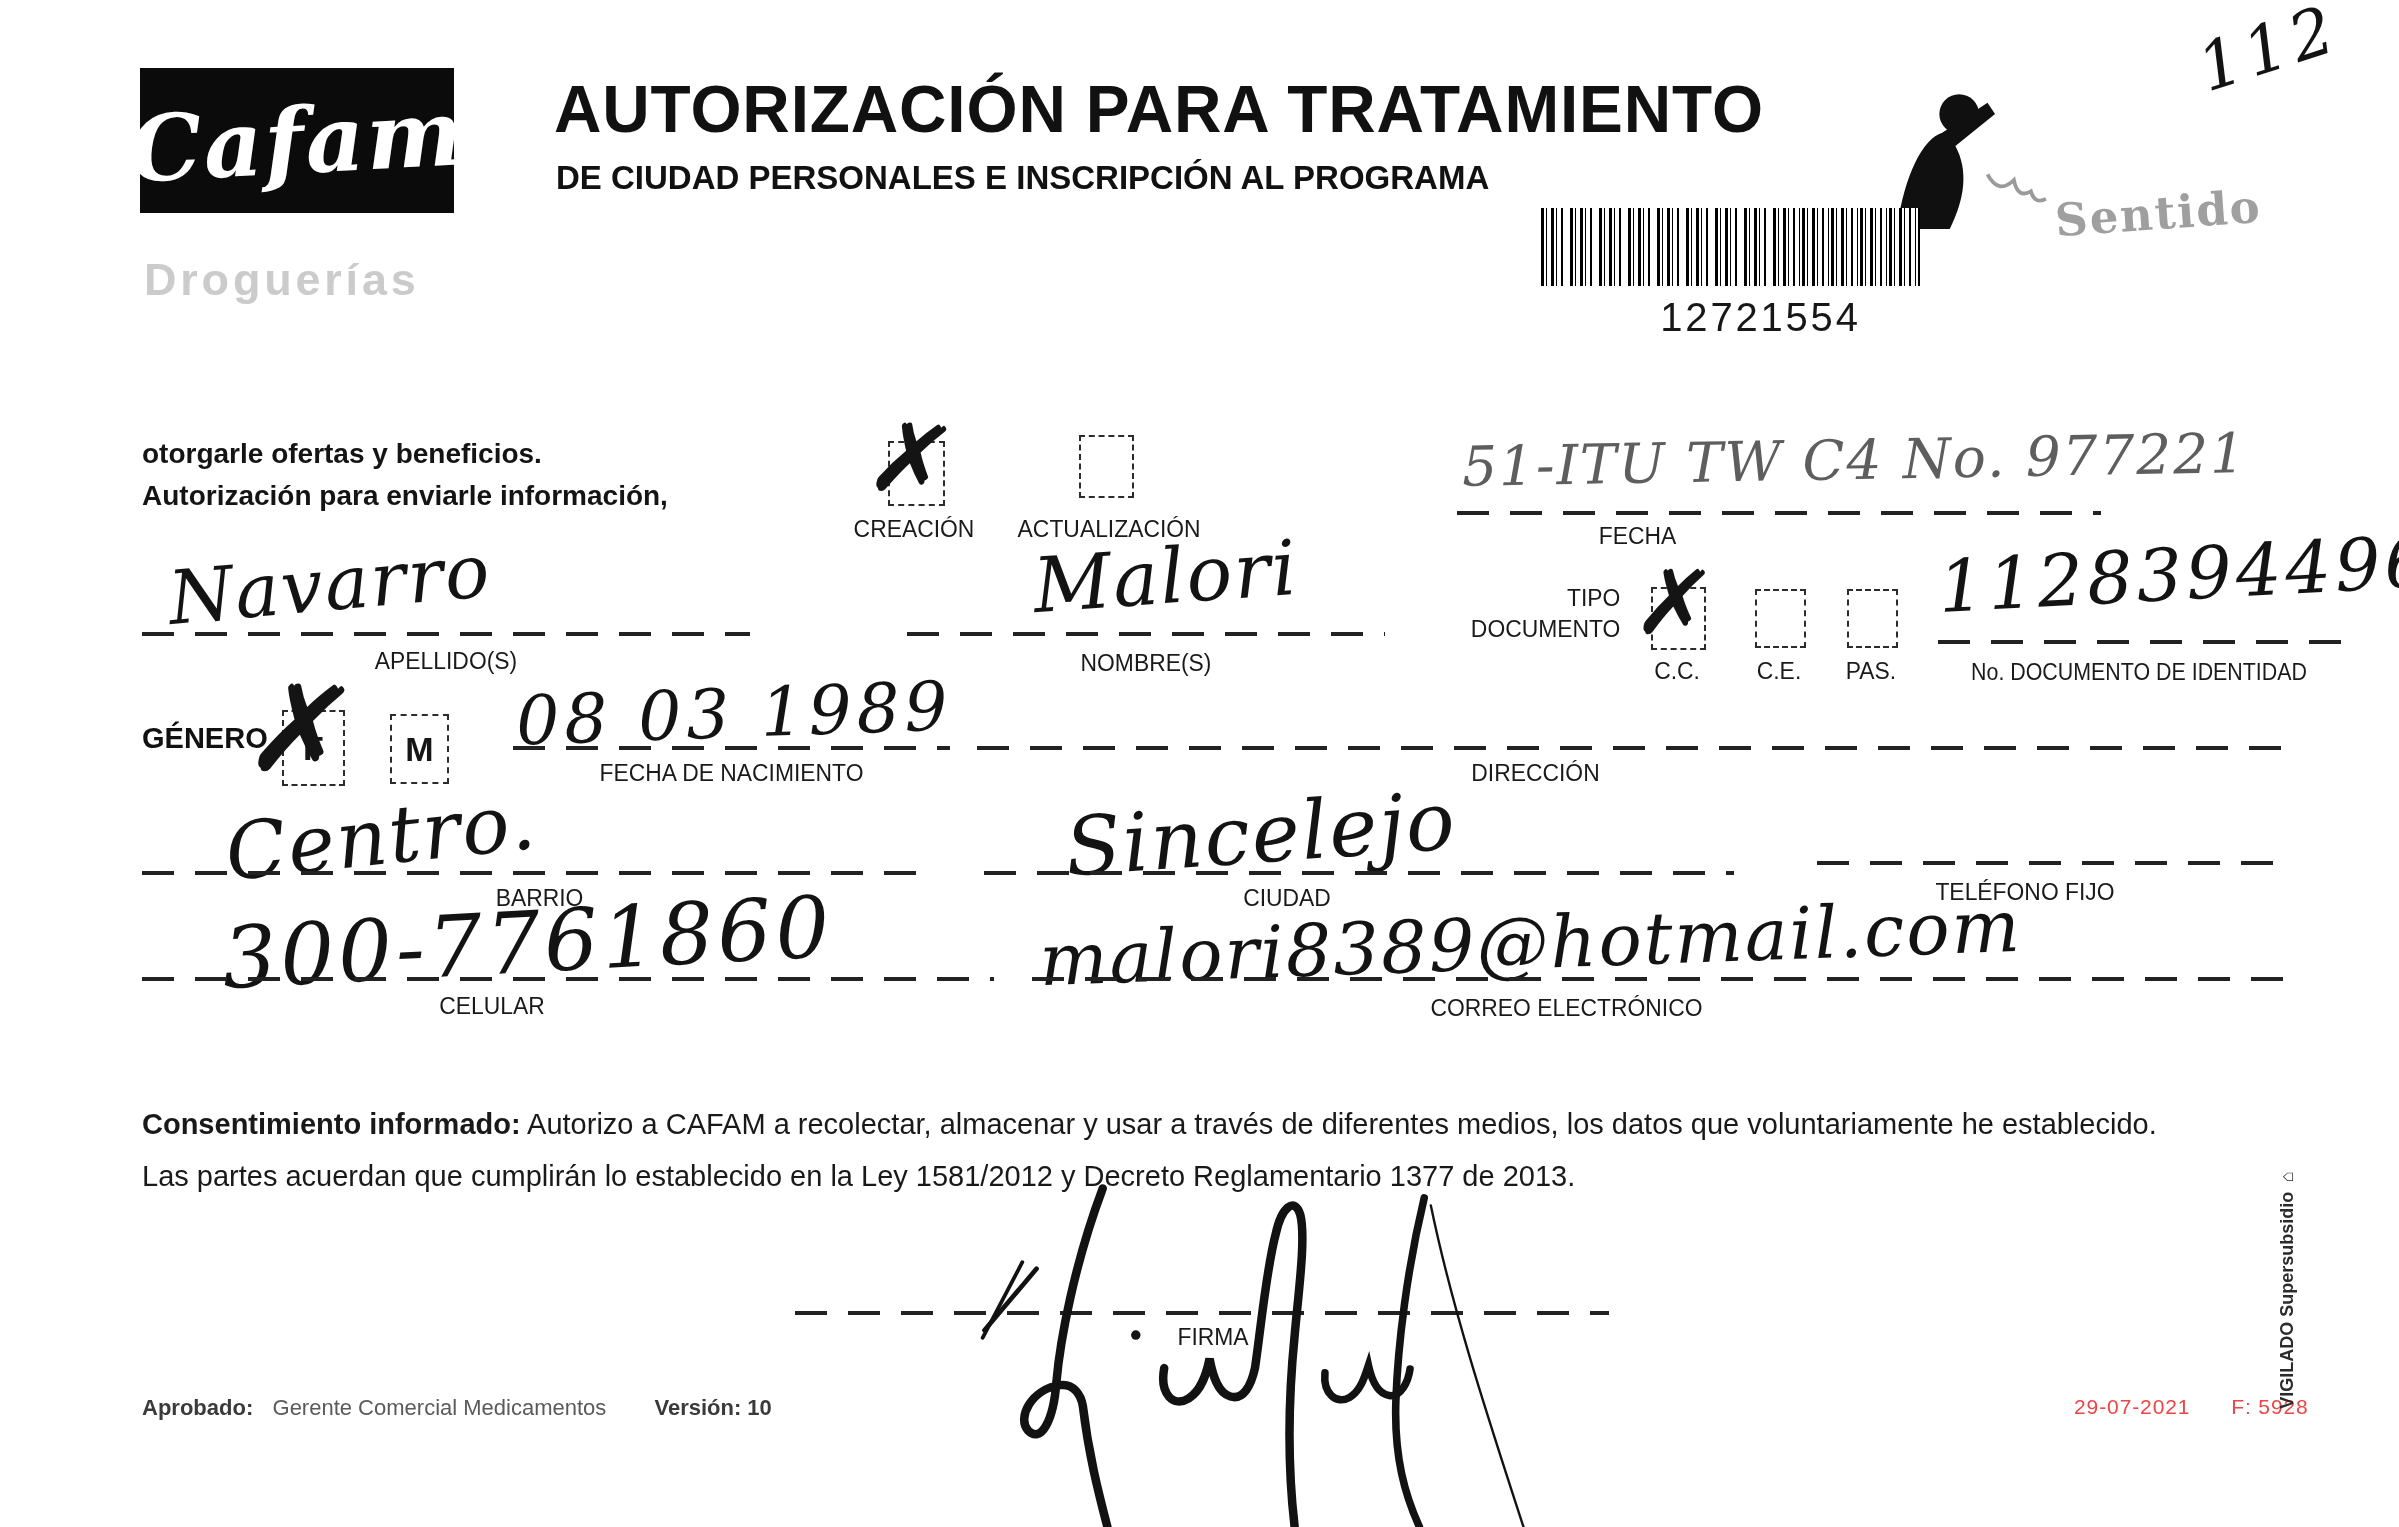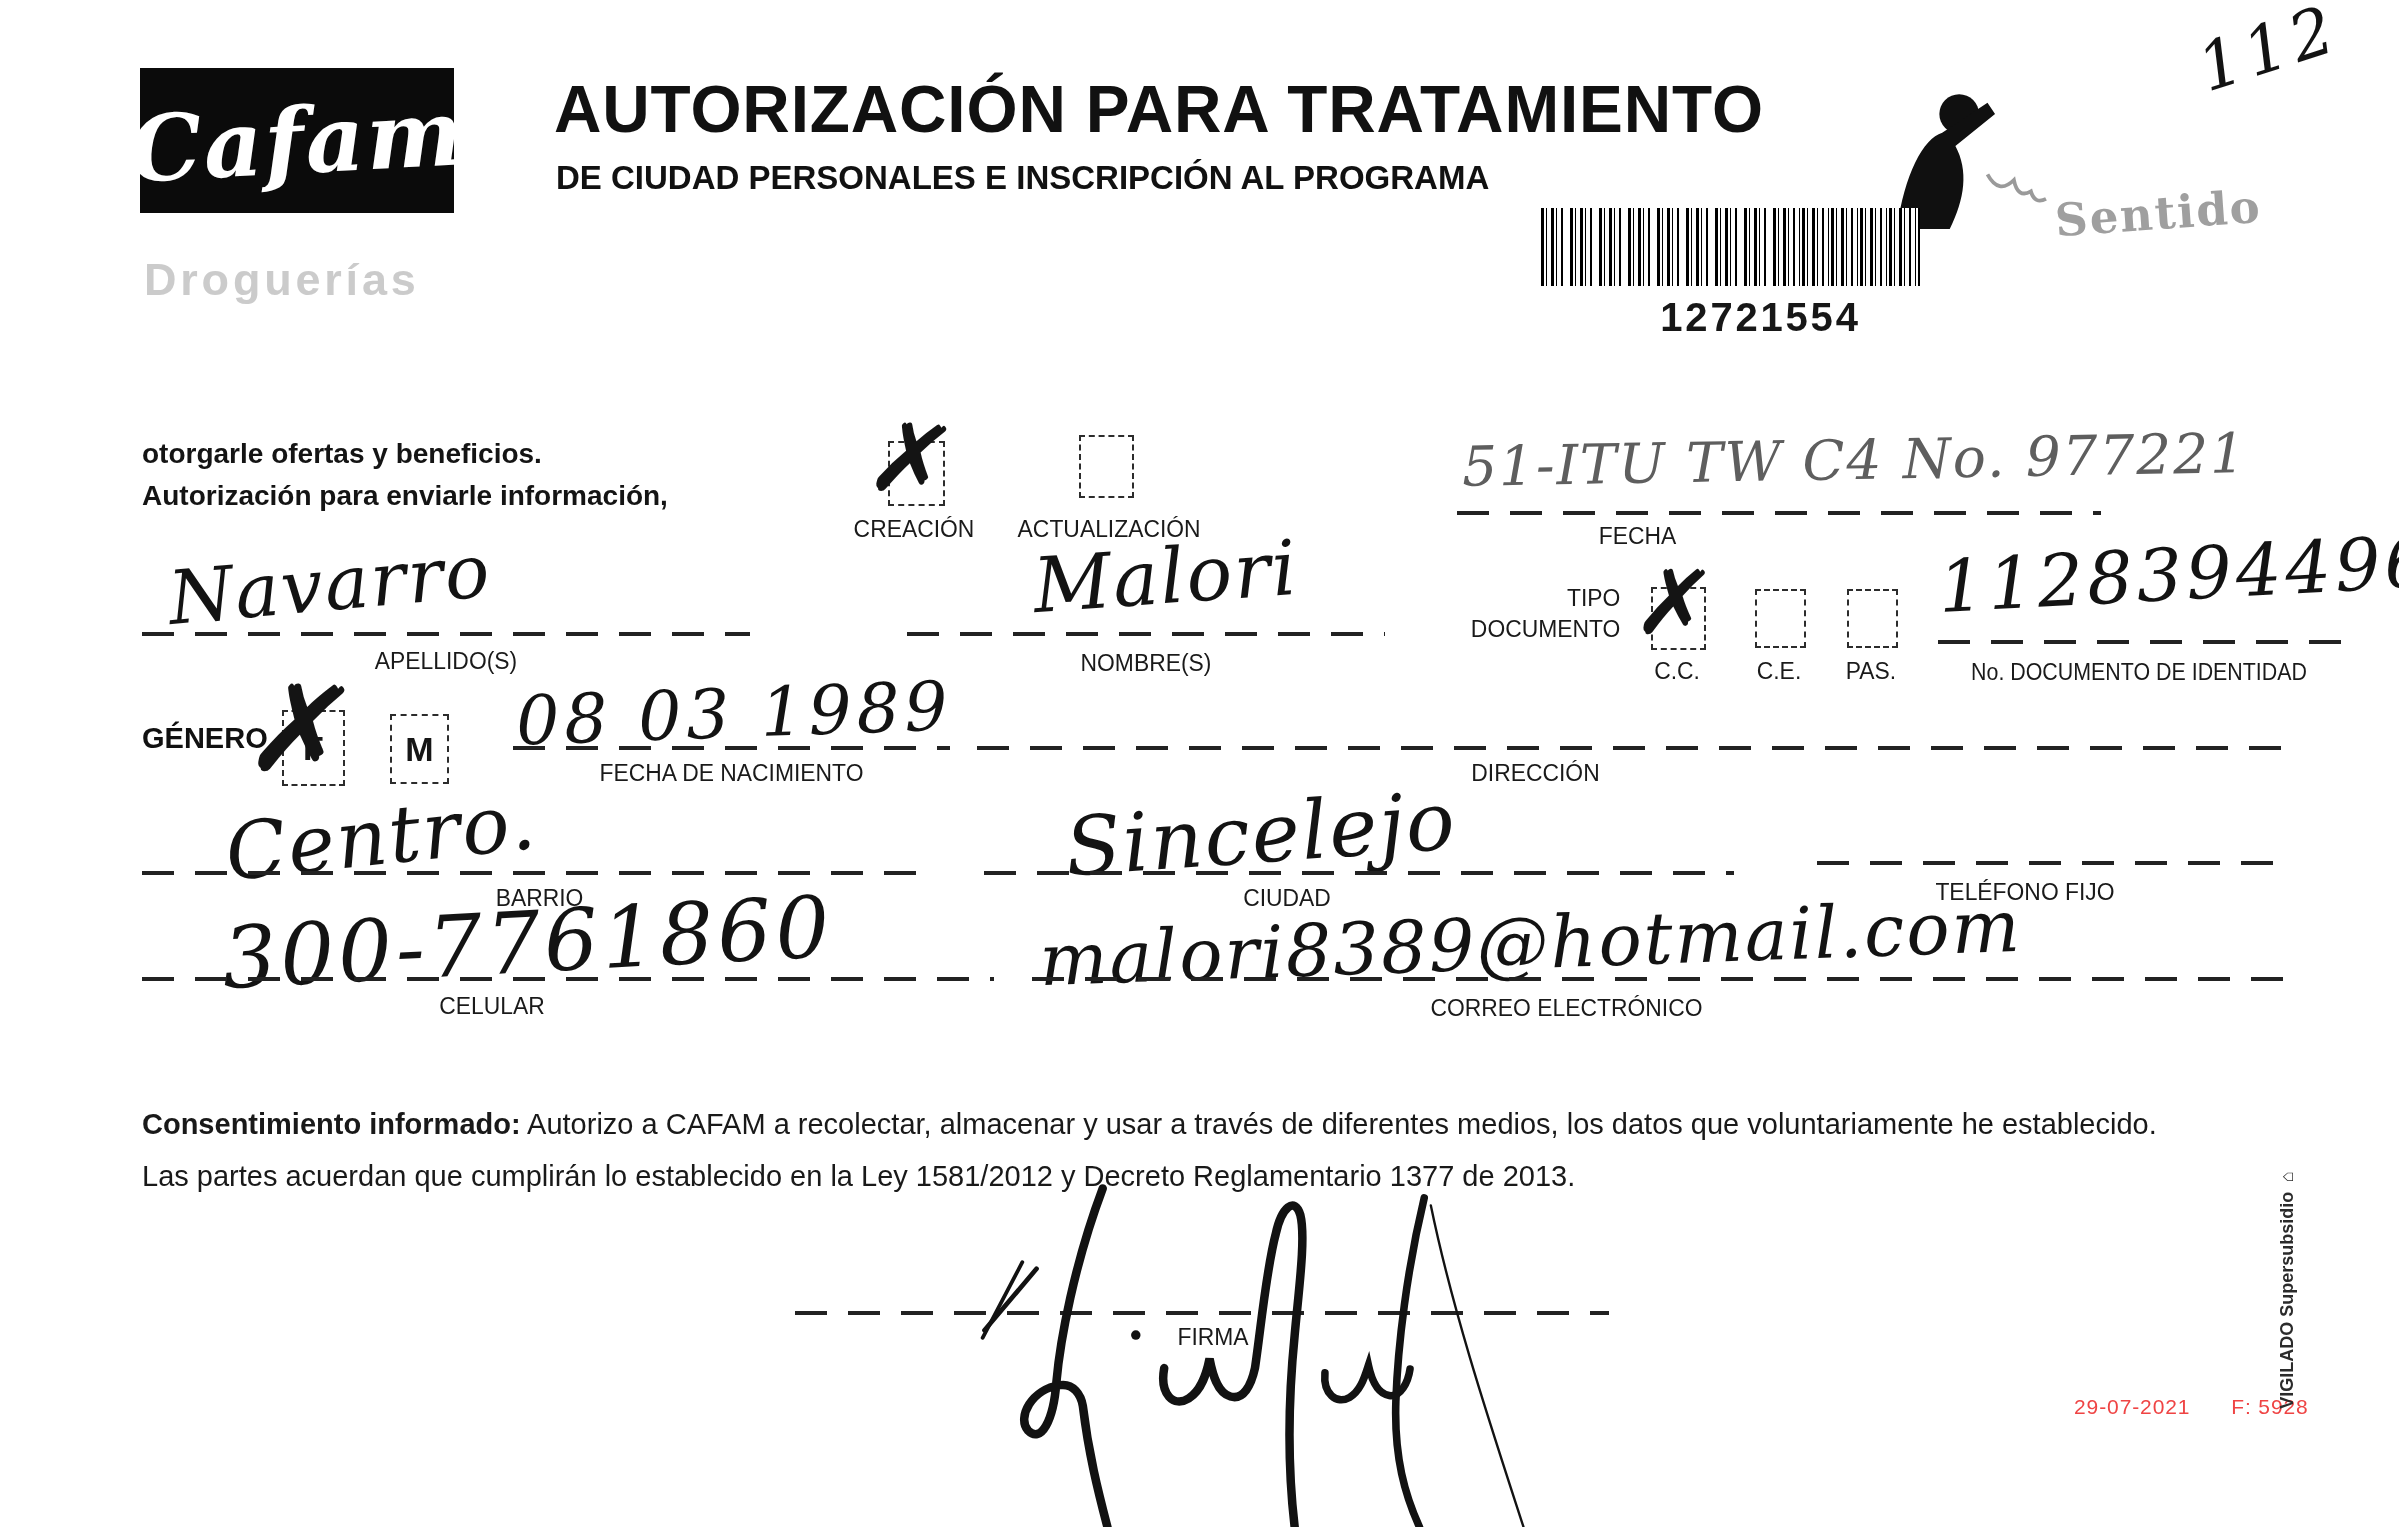--- a/index.html
+++ b/index.html
@@ -60,21 +60,21 @@
     <circle cx="88" cy="36" r="21" fill="#101010"></circle>
     <path d="M22,158 C30,100 50,62 70,56 L118,24 L126,36 L84,70 C98,96 94,126 78,158 Z" fill="#101010"></path>
     <path d="M118,100 q12,22 28,6 q4,20 18,12 q4,14 16,8" stroke="#9a9a9a" stroke-width="4" fill="none"></path>
   </svg>
 
   <div class="abs hw" style="left:2197px;top:9.5px;font-size:66px;transform:rotate(-18deg);letter-spacing:5.7px;">112</div>
 
   <div class="abs stamp" style="left:2055px;top:187px;">Sentido</div>
 
   <div class="abs barcode" style="left:1541px;top:208px;width:379px;height:78px;"></div>
-  <div class="abs barcode-num" style="left:1571px;top:295px;width:379px;font-weight:bold;">12721554</div>
+  <div class="abs barcode-num" style="left:1571px;top:295px;width:379px;">12721554</div>
 
   <div class="abs intro" style="left:142px;top:433px;">
     <div>otorgarle ofertas y beneficios.</div>
     <div>Autorización para enviarle información,</div>
   </div>
 
   <div class="cbox" style="left:888px;top:441px;width:53px;height:61px;"></div>
   <span class="xmark" style="left:869px;top:409px;font-size:102px;transform:rotate(10deg);">✗</span>
   <div class="lbl" style="left:829px;top:515px;width:170px;">CREACIÓN</div>
 
@@ -159,20 +159,25 @@
       <path d="M118,168 L160,88" stroke-width="4"></path>
       <path d="M245,10 C215,90 200,170 196,215 C193,255 180,280 166,266 C154,252 170,222 200,218 C214,216 222,228 224,240 C230,290 240,330 250,368" stroke-width="9"></path>
       <circle cx="280" cy="165" r="5" fill="#121212" stroke="none"></circle>
       <path d="M310,200 C305,228 320,242 336,232 C350,223 355,205 358,190 C361,206 366,226 380,230 C394,234 402,218 406,200 C412,160 418,95 428,58 C434,30 448,18 454,38 C460,62 452,120 448,165 C441,235 440,300 448,368" stroke-width="9"></path>
       <path d="M480,205 C478,227 492,239 506,231 C518,224 522,209 526,197 C529,211 535,227 548,229 C560,231 568,215 570,201" stroke-width="8"></path>
       <path d="M585,20 C567,95 557,175 555,235 C553,295 565,335 580,368" stroke-width="8"></path>
       <path d="M592,28 C615,140 655,260 690,368" stroke-width="2.5"></path>
     </g>
   </svg>
 
+  <div class="abs footer-left" style="left:142px;top:1395px;">
+    <b>Aprobado:</b>
+    <span style="color:#5a5a5a;margin-left:13.2px;">Gerente Comercial Medicamentos</span>
+    <b style="margin-left:42px;">Versión: 10</b>
+  </div>
 
   <div class="abs footer-right" style="left:2027px;top:1395px;">
     <span>29-07-2021</span>
     <span style="margin-left:34px;">F: 5928</span>
   </div>
 
   <div class="abs vigilado" style="left:2169px;top:1278px;width:237px;height:24.6px;">
     <span>VIGILADO Supersubsidio</span>
     <span>⌂</span>
   </div>

